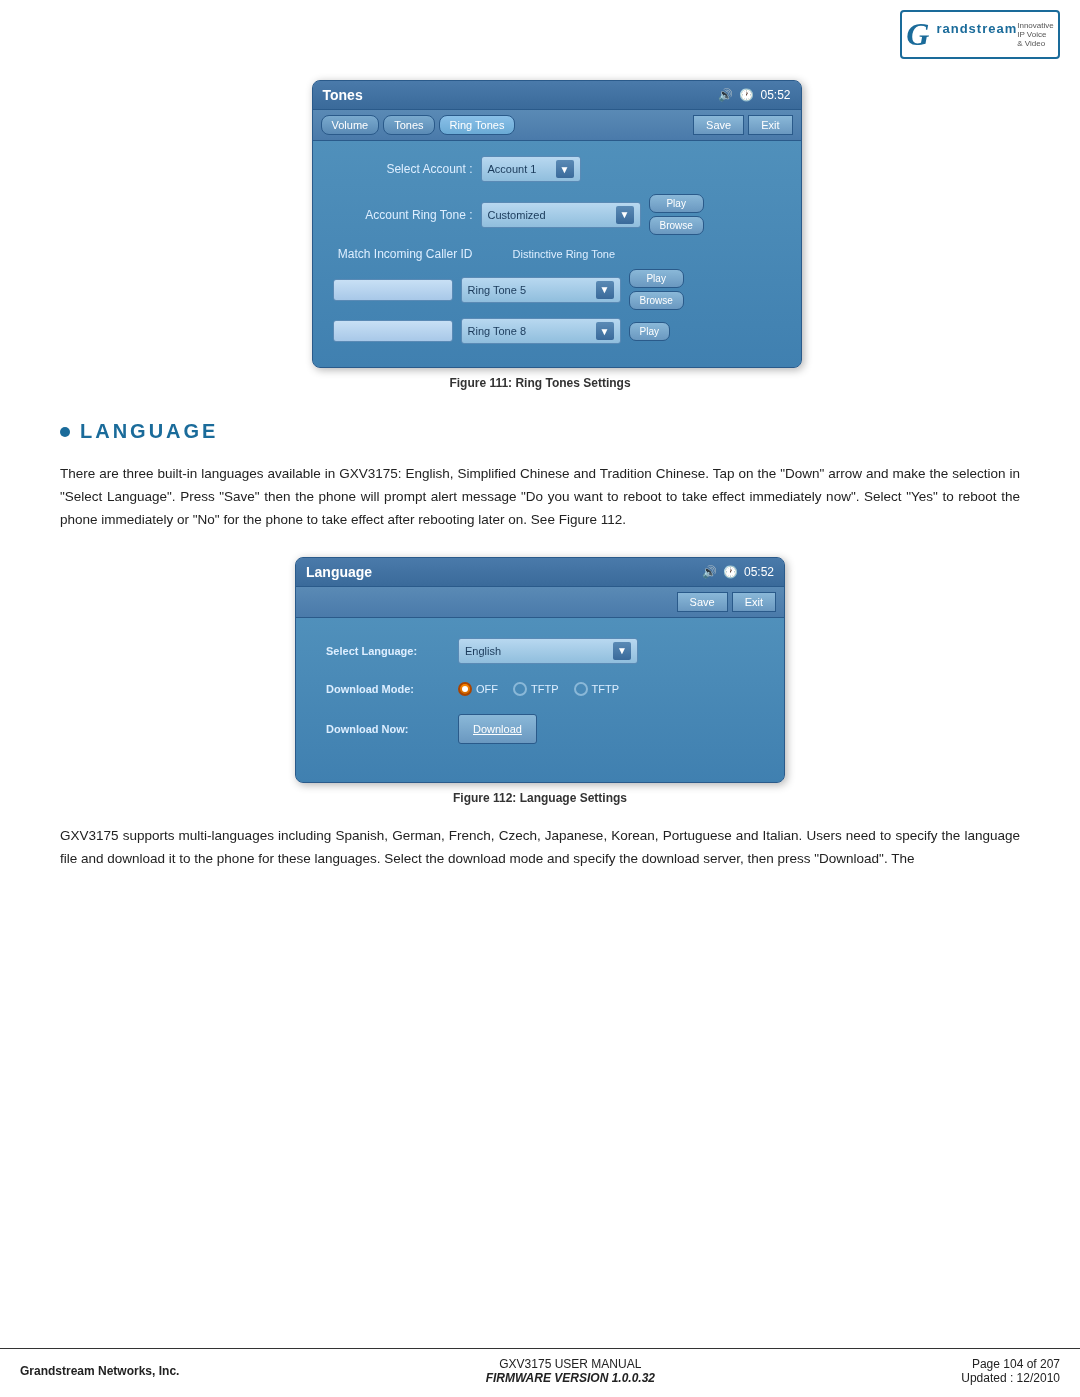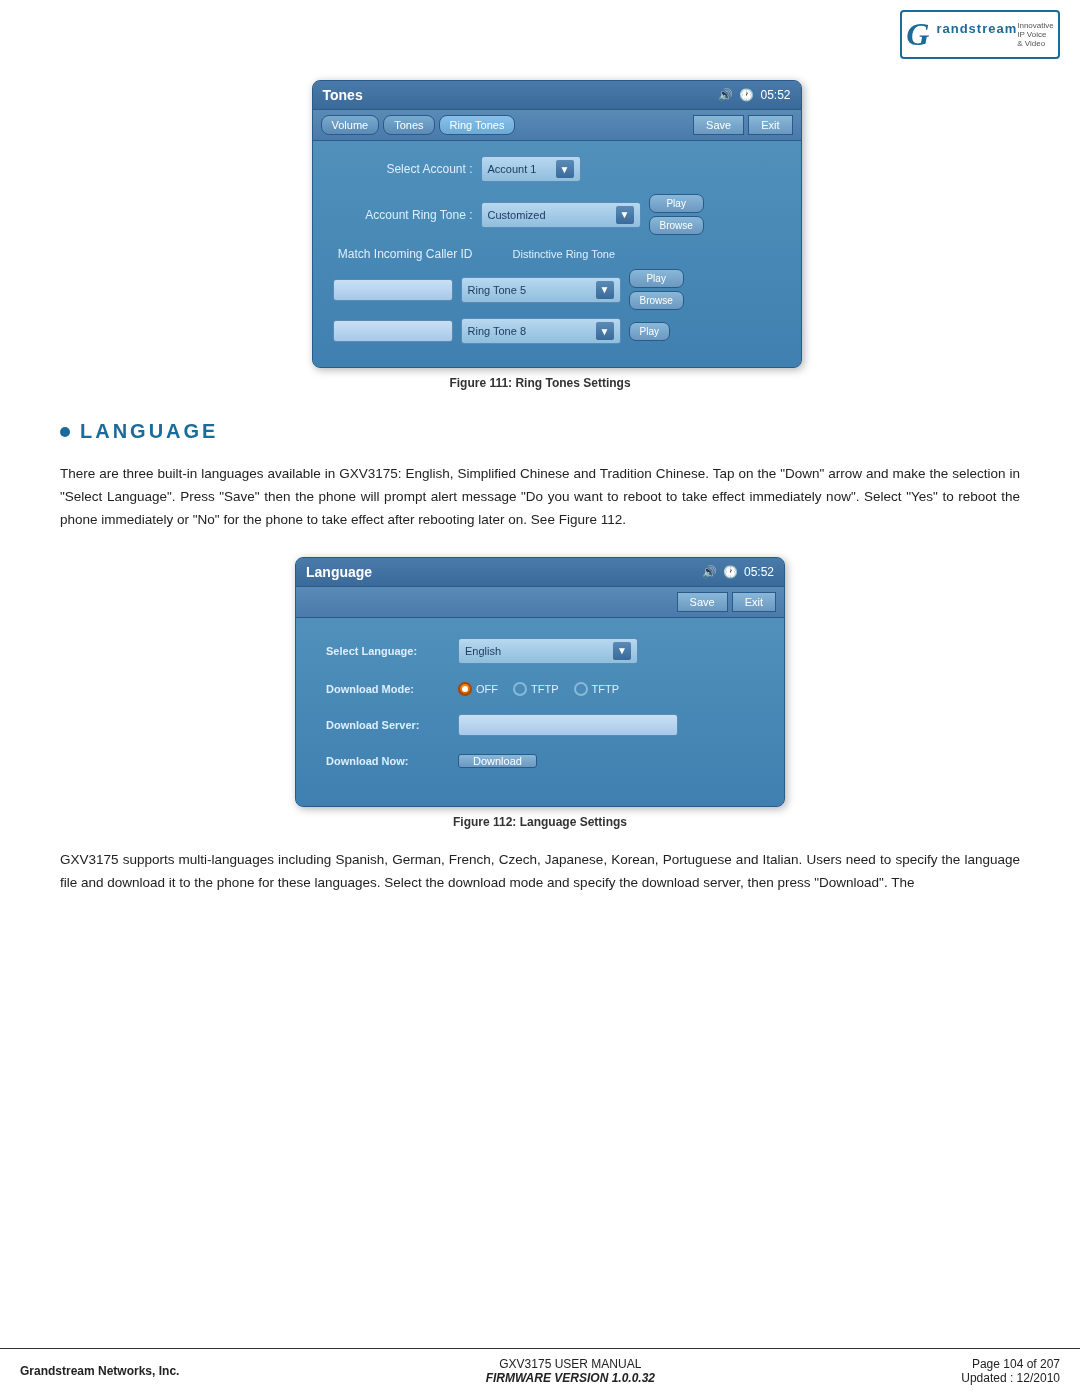--- a/index.html
+++ b/index.html
@@ -360,23 +360,24 @@
       color: #1a3a5a;
       width: 220px;
       height: 22px;
     }
 
     .download-btn {
       background: linear-gradient(180deg, #8ab8d8 0%, #6a98c0 100%);
       border: 1px solid #2a5a8a;
       border-radius: 3px;
       color: #fff;
-      padding: 0 14px;
+      padding: 8px 14px;
       font-size: 11px;
       cursor: pointer;
+      text-decoration: underline;
     }
 
     
     .page-footer {
       position: absolute;
       bottom: 4px;
       left: 0;
       right: 0;
       border-top: 1px solid #333;
       padding: 8px 20px;
@@ -556,24 +557,20 @@
               <div class="radio-circle"></div>
               <span>TFTP</span>
             </div>
             <div class="radio-item">
               <div class="radio-circle"></div>
               <span>TFTP</span>
             </div>
           </div>
         </div>
 
-        <div class="lang-form-row">
-          <span class="lang-label">Download Server:</span>
-          <div class="text-input-field"></div>
-        </div>
 
         <div class="lang-form-row">
           <span class="lang-label">Download Now:</span>
           <button class="download-btn">Download</button>
         </div>
       </div>
     </div>
     <p class="figure-caption">
       <strong>Figure 112: Language Settings</strong>
     </p>

